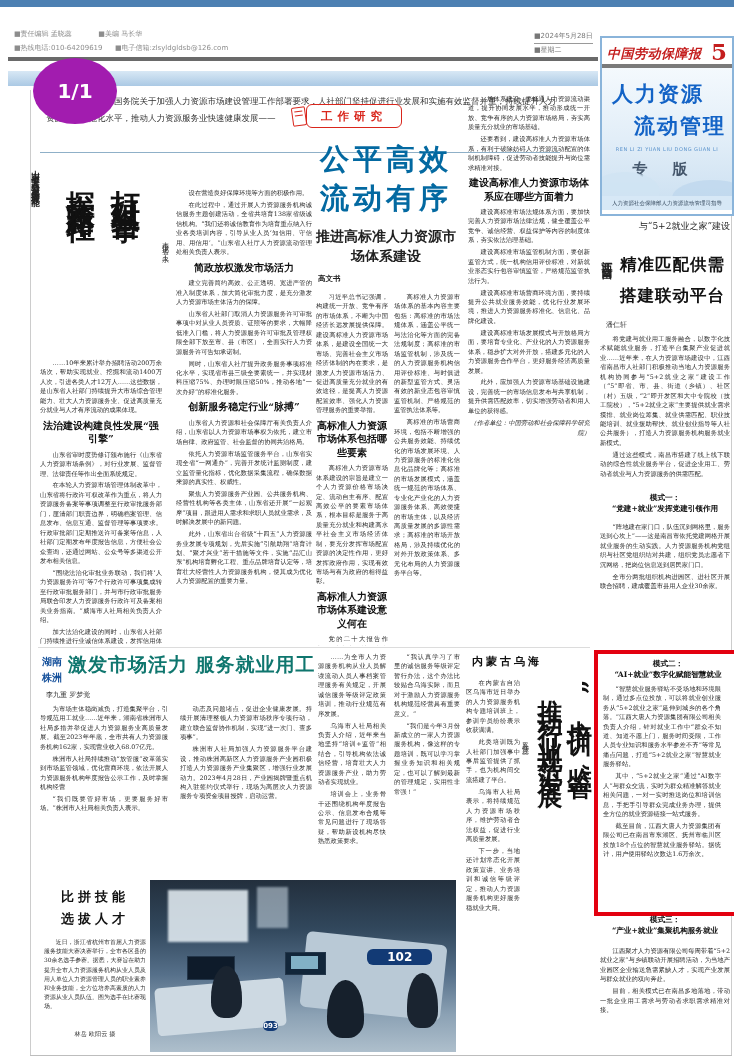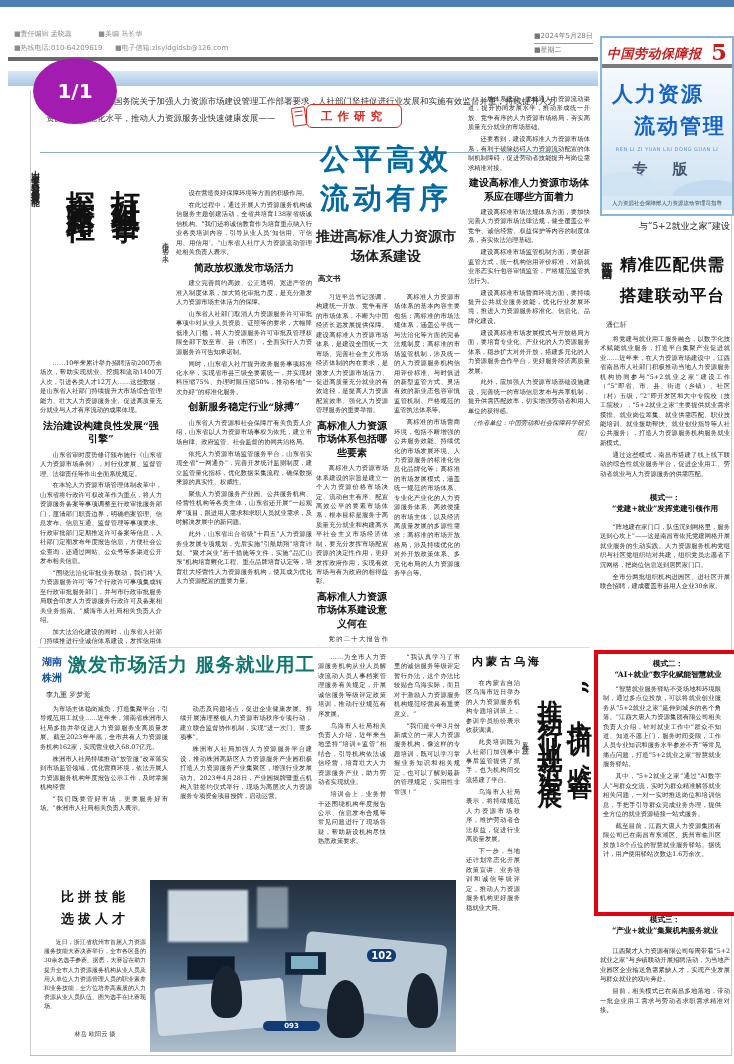--- a/index.html
+++ b/index.html
@@ -193,22 +193,22 @@
     <div class="photo-el" style="left:6%;top:6%;width:26%;height:30%;background:#e8f1f7;opacity:.85;filter:blur(1px)"></div>
     <div class="photo-el" style="left:35%;top:4%;width:10%;height:24%;background:#cfdde8;opacity:.55;filter:blur(1px)"></div>
     <div class="photo-el" style="left:2%;top:60%;width:42%;height:28%;background:#cdd9e2;border-radius:5px;transform:rotate(-5deg)"></div>
     <div class="photo-el" style="left:50%;top:34%;width:46%;height:44%;background:#b9c9d6;border-radius:6px;transform:rotate(6deg)"></div>
     <div class="photo-el" style="left:12%;top:44%;width:15%;height:13%;background:#0e1b2a;border:1px solid #23364a"></div>
     <div class="photo-el" style="left:44%;top:42%;width:13%;height:12%;background:#12263a;border:1px solid #23364a"></div>
     <div class="photo-el" style="left:46%;top:44%;width:9%;height:8%;background:#9fd4ea;opacity:.8"></div>
     <div class="photo-el" style="left:20%;top:50%;width:10%;height:30%;background:#1a2430;border-radius:50% 50% 42% 42%/62% 62% 30% 30%"></div>
     <div class="photo-el" style="left:58%;top:58%;width:12%;height:34%;background:#16202c;border-radius:50% 50% 42% 42%/62% 62% 30% 30%"></div>
     <div class="photo-el" style="left:84%;top:54%;width:10%;height:32%;background:#1a2430;border-radius:50% 50% 42% 42%/62% 62% 30% 30%"></div>
-    <div class="photo-el sans" style="left:71%;top:40%;padding:1px 4px;background:#123a75;color:#fff;font-size:10px;font-weight:bold;border-radius:6px">102</div>
-    <div class="photo-el sans" style="left:37%;top:82%;padding:1px 21px;background:#123a75;color:#fff;font-size:7px;font-weight:bold;border-radius:6px">093</div>
+    <div class="photo-el sans" style="left:71%;top:40%;padding:1px 20px;background:#123a75;color:#fff;font-size:12px;font-weight:bold;border-radius:6px">102</div>
+    <div class="photo-el sans" style="left:37%;top:82%;padding:1px 0;background:#123a75;color:#fff;font-size:7px;font-weight:bold;border-radius:6px">093</div>
   </div>
 
   <div class="abs" style="left:472px;top:654px;width:120px;text-align:left;font-size:11px;font-weight:bold;letter-spacing:3px;color:#111">内蒙古乌海</div>
   <div class="abs vhead" style="left:534px;top:680px;width:60px;height:374px;font-size:25px;line-height:1.18">
     <div style="letter-spacing:8px">“培训+监管”</div>
     <div style="letter-spacing:12px">推动行业规范发展</div>
   </div>
   <div class="abs v" style="left:520px;top:736px;height:66px;font-size:7px;color:#333;letter-spacing:3px">奚佳蕊</div>
   <div class="abs col" style="left:318px;top:652px;width:68px;height:226px">
     <div class="flow">

